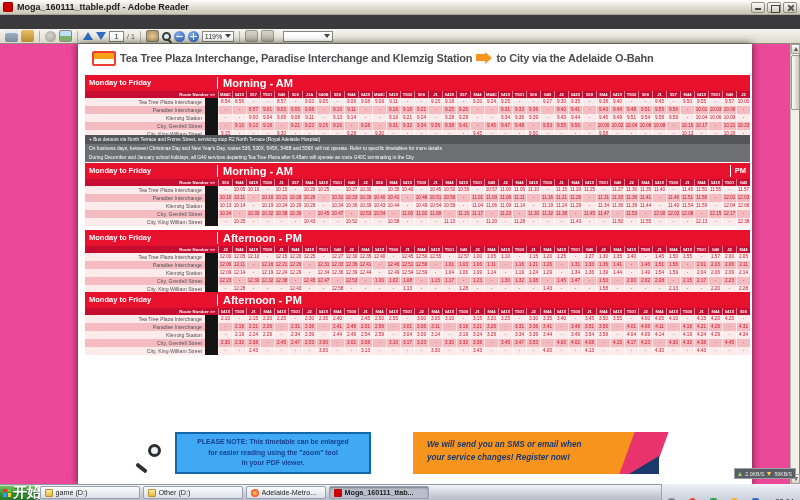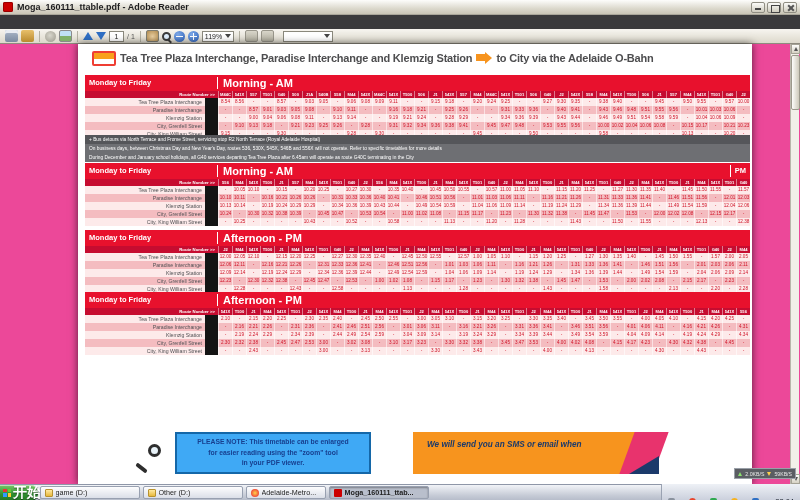--- a/index.html
+++ b/index.html
@@ -1255,20 +1255,21 @@
       <div class="bluebox">
         <div>PLEASE NOTE: This timetable can be enlarged</div>
         <div>for easier reading using the "zoom" tool</div>
         <div>in your PDF viewer.</div>
       </div>
       <div class="smsbanner">
         <div class="pink"></div>
         <div class="navy"></div>
         <div class="txt">
           <div>We will send you an SMS or email when</div>
+          <div>your service changes! Register now!</div>
         </div>
       </div>
     </div>
 
     <div class="vscroll">
       <div class="sbtn up">
           <div class="tri-u"></div>
         </div>
       <div class="sthumb"></div>
       <div class="sbtn dn">

